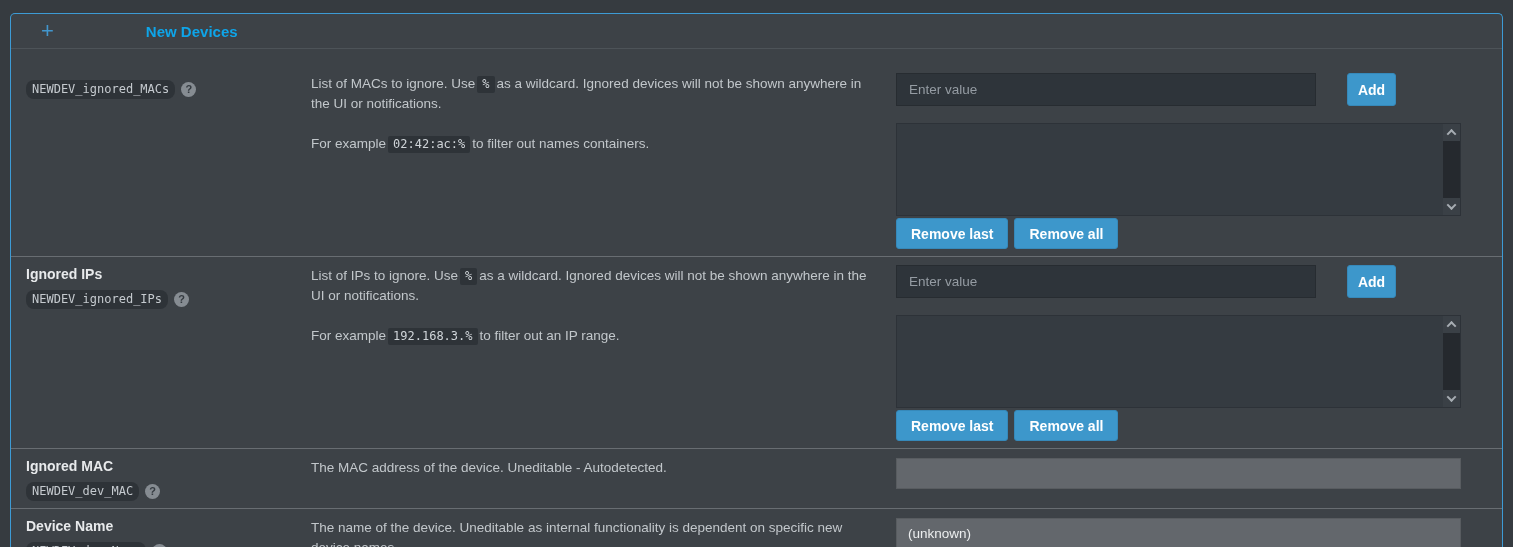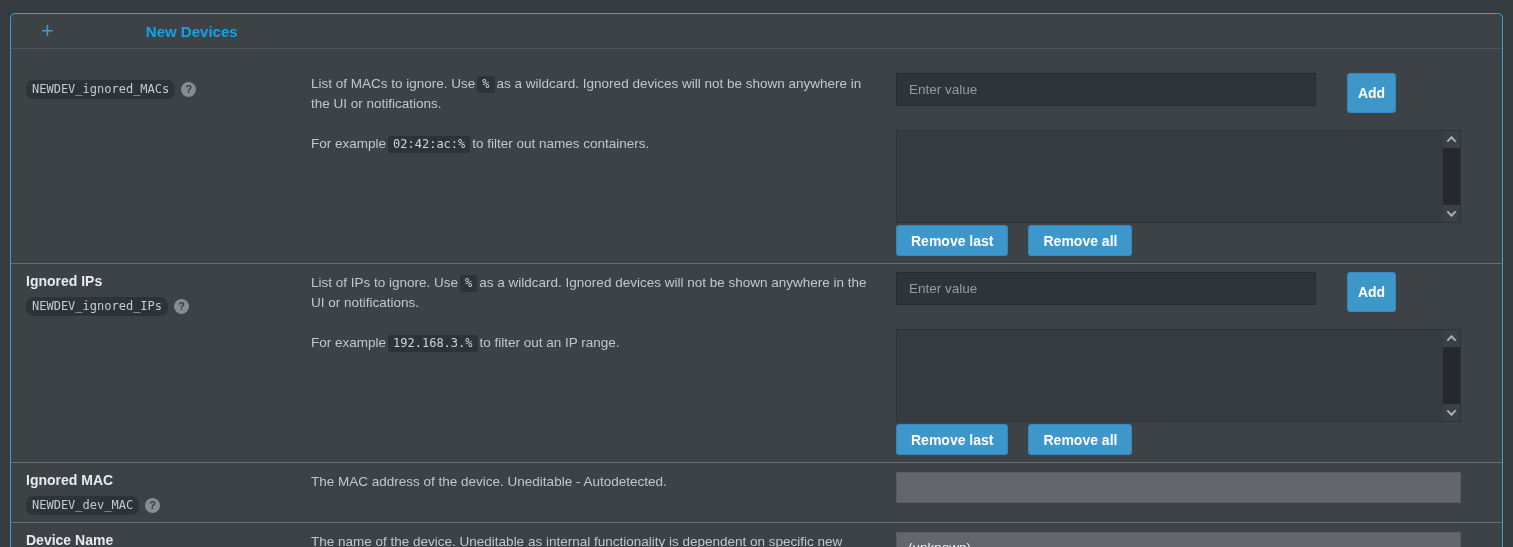--- a/index.html
+++ b/index.html
@@ -77,41 +77,41 @@
     outline: none;
   }
   .enter-input::placeholder { color: #959ca3; opacity: 1; }
   .btn {
     background: #3d97cb; color: #ffffff;
     border: 1px solid #3689ba; border-radius: 3px;
     font-size: 14px; font-weight: 700;
     font-family: "Liberation Sans", sans-serif;
     cursor: pointer;
   }
-  .add-btn { margin-left: 31px; width: 49px; height: 40px; }
+  .add-btn { margin-left: 31px; width: 49px; height: 33px; }
   .listbox {
     margin-top: 17px; height: 93px; width: 565px;
     background: #353b41; border: 1px solid #2d3238;
     position: relative;
   }
   .fake-scrollbar {
     position: absolute; top: 0; right: 0; bottom: 0; width: 17px;
     background: #25292e;
   }
   .sb-btn {
     position: absolute; left: 0; width: 17px; height: 17px;
     background: #3a4046; display: flex; align-items: center; justify-content: center;
     cursor: pointer;
   }
   .sb-btn.up { top: 0; }
   .sb-btn.down { bottom: 0; }
   .chev { width: 7px; height: 7px; border-top: 2px solid #a7adb3; border-right: 2px solid #a7adb3; }
   .chev.u { transform: rotate(-45deg) translate(-1px, 1px); }
   .chev.d { transform: rotate(135deg) translate(-1px, 1px); }
-  .remove-btn-row { margin-top: 2px; display: flex; gap: 20px; align-items: flex-end; }
+  .remove-btn-row { margin-top: 2px; display: flex; gap: 6px; align-items: flex-end; }
   .rm-btn { height: 31px; padding: 0 14px; }
 
   .readonly-input {
     width: 565px; height: 31px;
     background: #63676c; border: 1px solid #585c60;
     color: #eceeef; font-size: 13.5px; padding: 0 11px;
     font-family: "Liberation Sans", sans-serif;
     margin-top: 1px;
   }
 </style>

